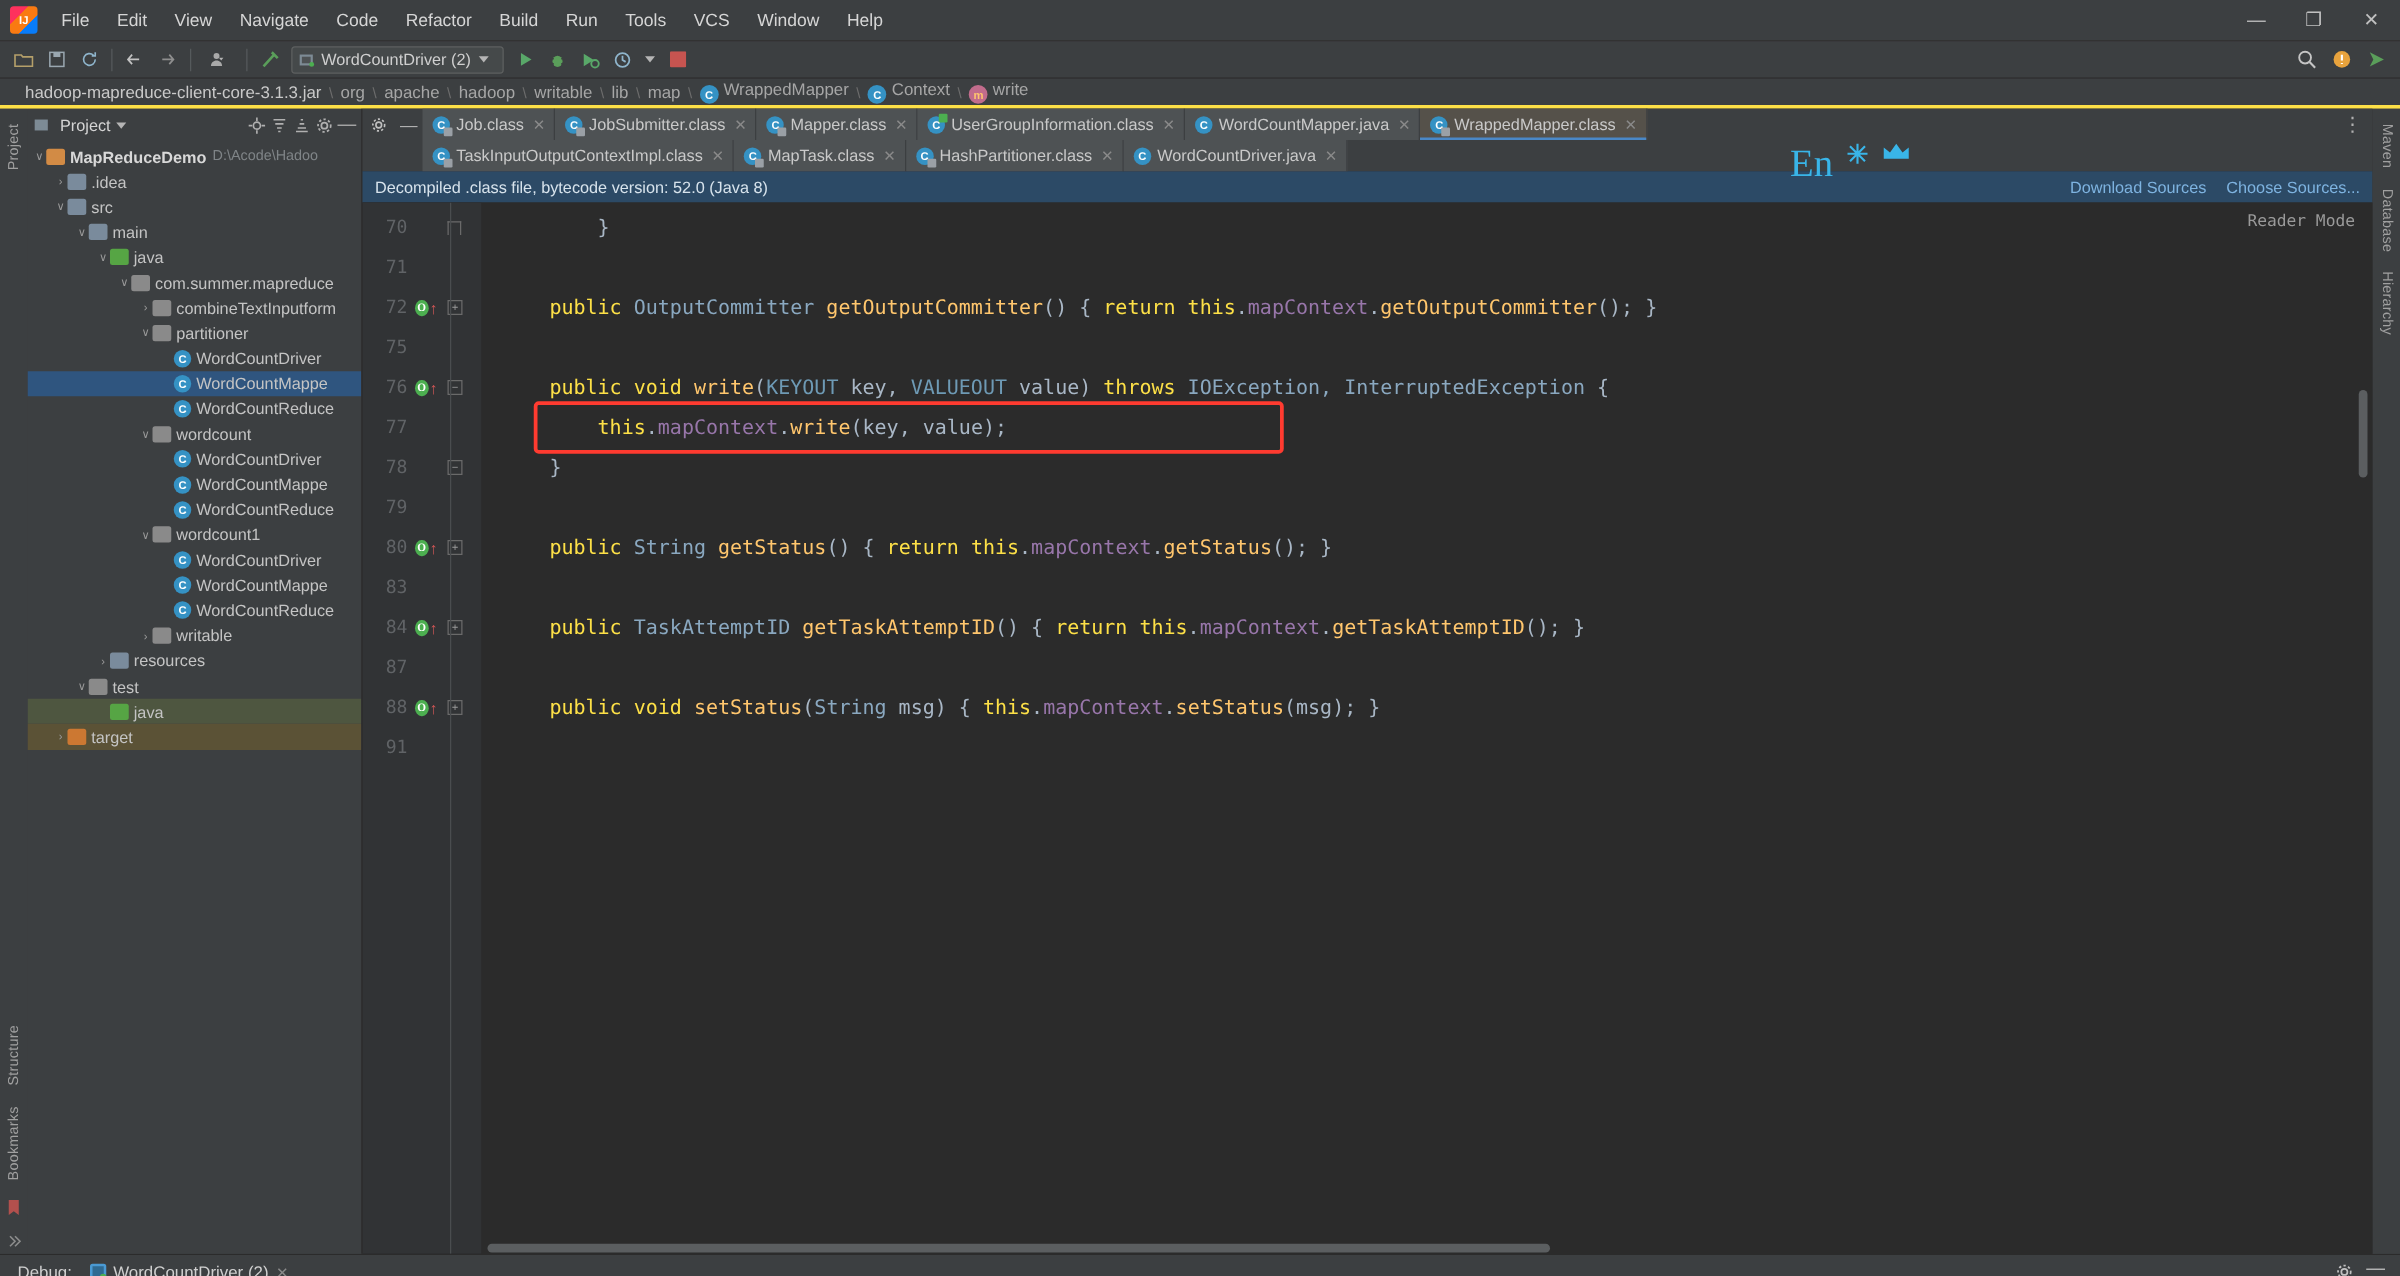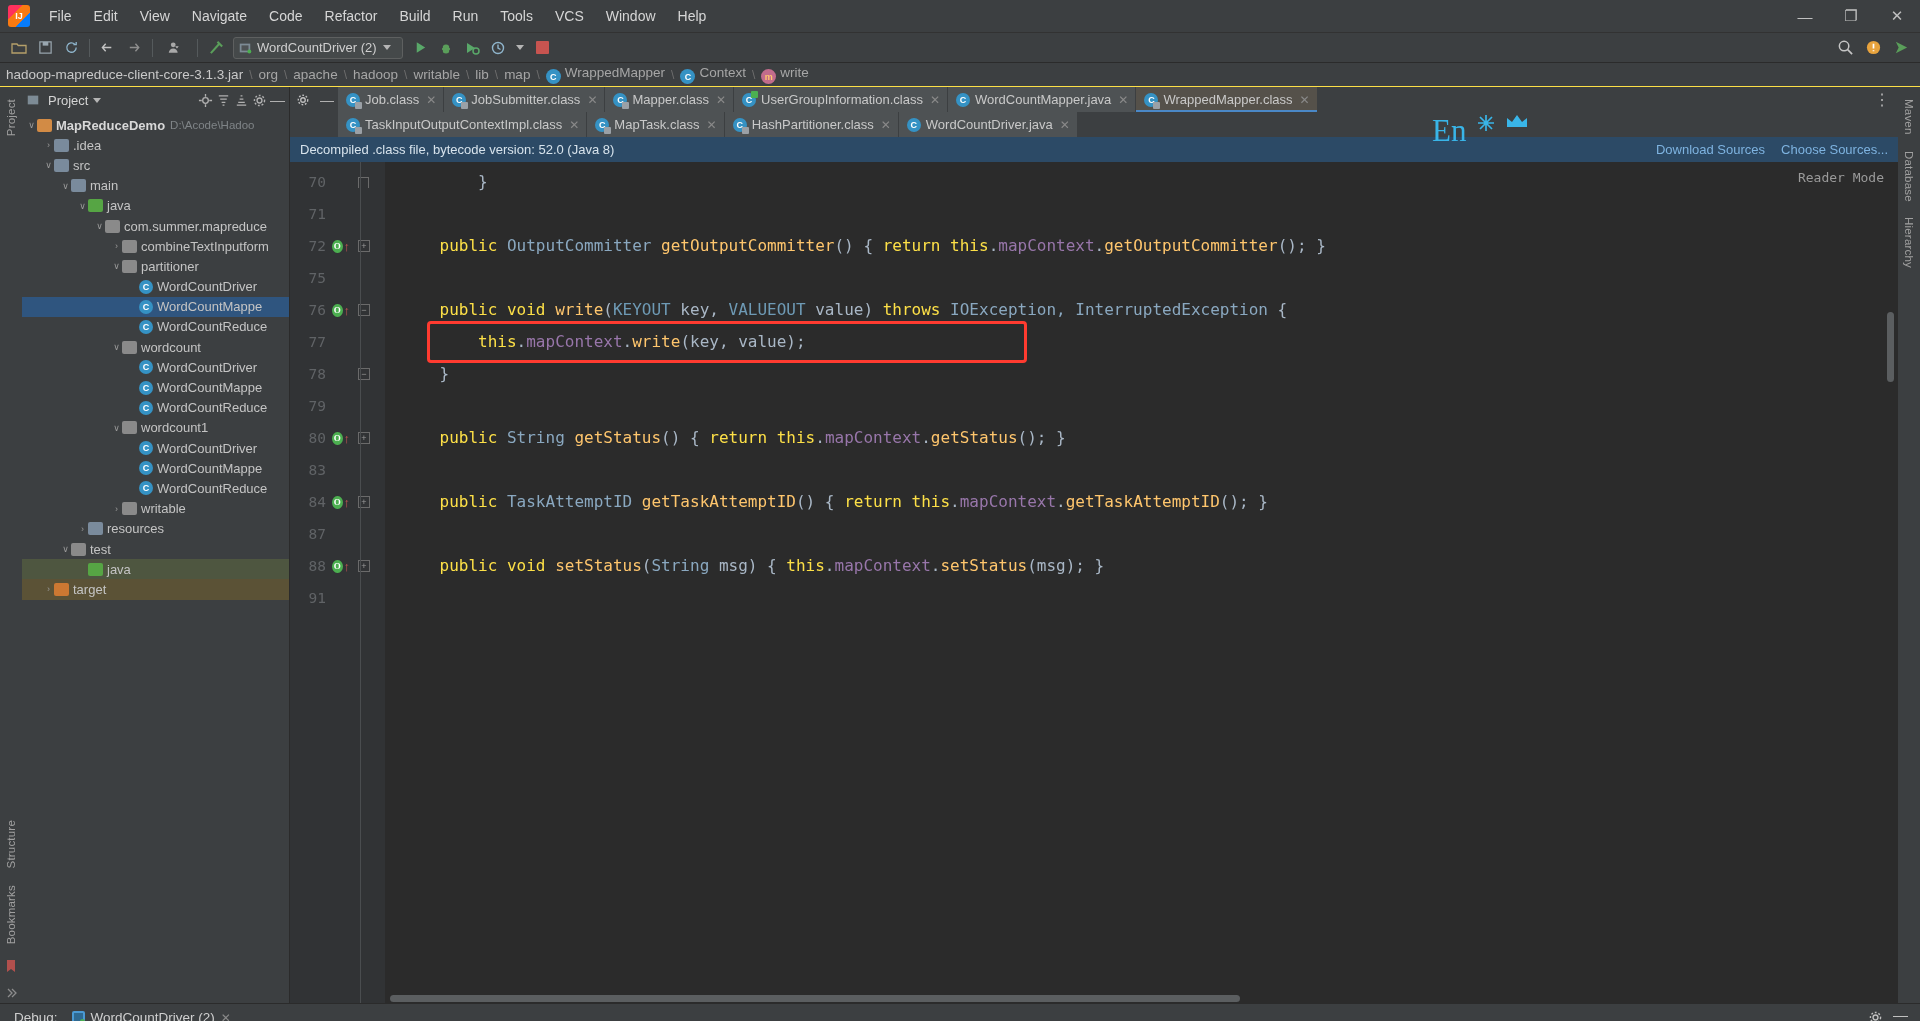--- a/index.html
+++ b/index.html
@@ -20,21 +20,21 @@
   
   #toolbar { height:30px; background:#3c3f41; display:flex; align-items:center; padding:0 6px; border-bottom:1px solid #2b2b2b; }
   .tb-btn { width:26px; height:24px; display:flex; align-items:center; justify-content:center; border-radius:3px; }
   .tb-sep { width:1px; height:18px; background:#555a5c; margin:0 5px; }
   #runconfig { display:flex; align-items:center; height:22px; border:1px solid #5e6060; border-radius:3px; background:#45494a; padding:0 6px 0 4px; margin:0 4px; min-width:170px; }
   #runconfig .rc-label { font-size:13px; color:#cfcfcf; margin:0 6px 0 5px; }
   .caret-dn { width:0;height:0;border-left:4px solid transparent;border-right:4px solid transparent;border-top:5px solid #b5b5b5; }
   #toolbar-right { margin-left:auto; display:flex; align-items:center; gap:2px; }
 
   
-  #breadcrumb { height:24px; background:#3c3f41; display:flex; align-items:center; padding-left:6px; font-size:13.5px; color:#a9b7c6; gap:2px; border-bottom:1px solid #fde047;}
+  #breadcrumb { height:24px; background:#3c3f41; display:flex; align-items:center; padding-left:20px; font-size:13.5px; color:#a9b7c6; gap:2px; border-bottom:3px solid #fde047;}
   .bc-jar { color:#c9c9c9; }
   .bc-item { color:#a6a6a6; }
   .bc-sep { color:#6d6d6d; margin:0 4px; font-size:12px; }
   .bc-ico { display:inline-flex;align-items:center;justify-content:center;width:15px;height:15px;border-radius:50%;
     font-size:9px;font-weight:bold;color:#fff;margin-right:4px;vertical-align:-3px;background:#3592c4;}
   .bc-ico.m { background:#c16c8c; }
 
   
   #body-row { display:flex; height:calc(1021px - 33px - 30px - 24px - 18px); }
 

